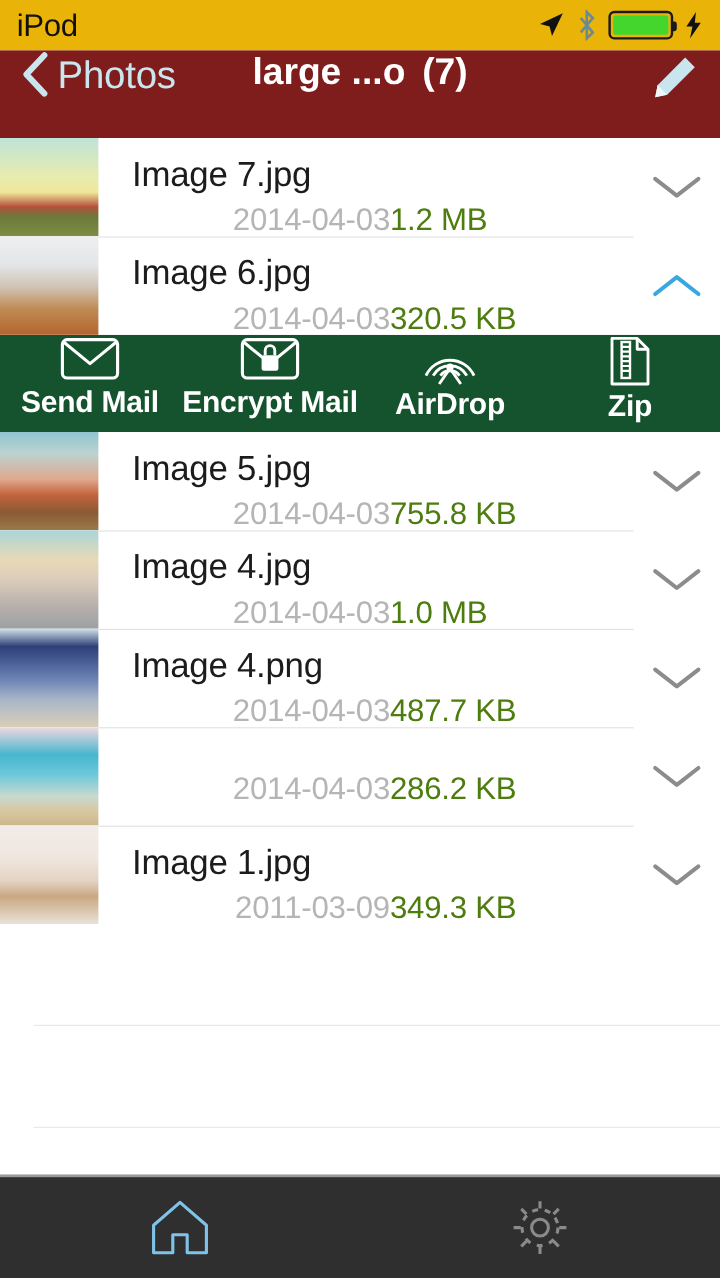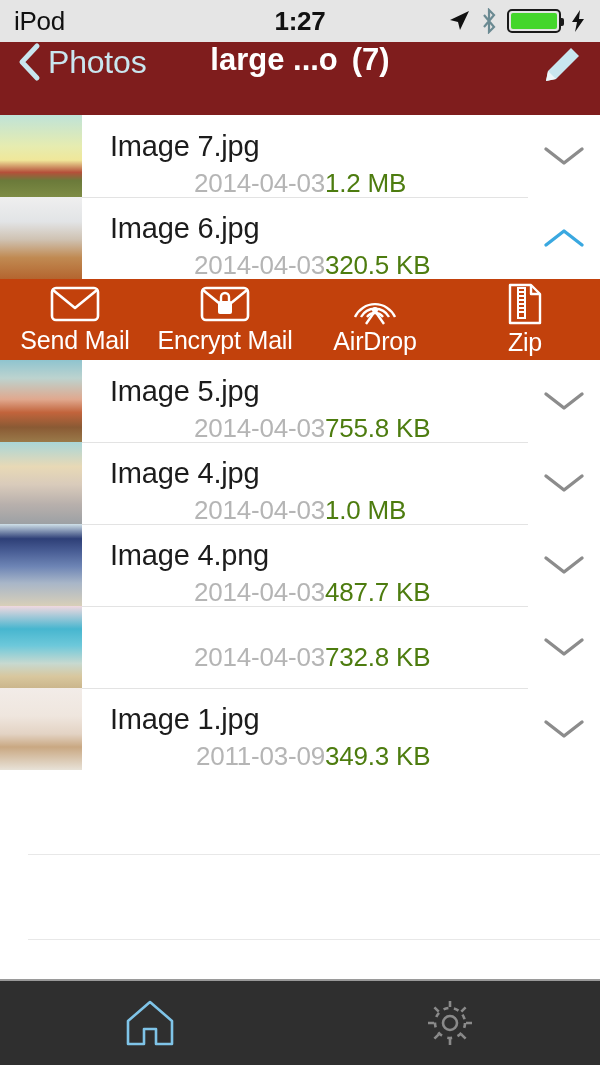--- a/index.html
+++ b/index.html
@@ -5,21 +5,21 @@
   * { margin:0; padding:0; box-sizing:border-box; }
   html, body {
     width:600px; height:1065px;
     font-family:"Liberation Sans", sans-serif;
     background:#ffffff; overflow:hidden;
   }
   .phone { position:relative; width:600px; height:1065px; background:#fff; }
 
   
   .statusbar {
-    position:relative; height:42px; background:#e5e5e5;
+    position:relative; height:42px; background:#eab308;
     display:flex; align-items:center; padding:0 14px;
   }
   .sb-carrier { font-size:26px; color:#111; letter-spacing:-0.3px; }
   .sb-time {
     position:absolute; left:0; right:0; text-align:center;
     font-size:26px; font-weight:bold; color:#111; letter-spacing:-0.3px;
   }
   .sb-right { margin-left:auto; display:flex; align-items:center; gap:9px; position:relative; z-index:2; }
   .sb-battery {
     width:54px; height:24px; border:2px solid #1a1a1a; border-radius:5px;
@@ -54,21 +54,21 @@
   .thumb { width:82px; flex:0 0 82px; height:82px; background-size:cover; }
   .meta { flex:1; position:relative; padding:17px 0 0 28px; display:flex; flex-direction:column; justify-content:center; }
   .fname { font-size:29px; color:#1c1c1c; line-height:1.15; letter-spacing:-0.2px; }
   .subrow { display:flex; align-items:center; margin-top:4px;text-align:right; }
   .fdate { font-size:26px; color:#b5b5b5; width:215px; letter-spacing:-0.2px; }
   .fsize { font-size:26px; color:#4d7c0f; letter-spacing:-0.2px; }
   .chev { width:72px; flex:0 0 72px; display:flex; align-items:center; justify-content:center; }
 
   
   .actionbar {
-    height:81px; background:#c2410c; display:flex; align-items:center;
+    height:81px; background:#14532d; display:flex; font-weight:bold;
   }
   .action {
     flex:1; display:flex; flex-direction:column; align-items:center; gap:2px; cursor:pointer;
   }
   .action-label { font-size:25px; color:#ffffff; letter-spacing:-0.2px; }
 
   
   .empty-area { background:#fff; }
   .empty-row { height:85px; position:relative; }
   .empty-row:after {
@@ -83,21 +83,20 @@
   }
   .tab { flex:1; display:flex; align-items:center; justify-content:center; cursor:pointer; }
 </style>
 </head>
 <body>
 
 <div class="phone">
 
   <div class="statusbar">
     <span class="sb-carrier">iPod</span>
-    <span class="sb-time">1:27</span>
     <span class="sb-right">
       <svg width="24" height="24" viewBox="0 0 24 24">
         <path d="M22 2 L3 11 L11 13 L13 21 Z" fill="#111"></path>
       </svg>
       <svg width="18" height="26" viewBox="0 0 18 26">
         <path d="M4 7 L14 19 L9 24 L9 2 L14 7 L4 19" fill="none" stroke="#6b8a92" stroke-width="2.2"></path>
       </svg>
       <span class="sb-battery">
           <i></i>
         </span>
@@ -243,21 +242,21 @@
           <path d="M5 7 L23 21 L41 7" fill="none" stroke="#8c8c8c" stroke-width="3.4" stroke-linecap="round" stroke-linejoin="round"></path>
         </svg>
       </span>
     </div>
 
     <div class="row">
       <span class="thumb" style="background:linear-gradient(#f0d8e0 0%,#47b6cf 28%,#6cc8da 48%,#c7d9d0 70%,#d8c79e 86%,#cbb68c 100%)"></span>
       <span class="meta">
         <span class="subrow">
           <span class="fdate">2014-04-03</span>
-          <span class="fsize">732.8 KB</span>
+          <span class="fsize">286.2 KB</span>
         </span>
       </span>
       <span class="chev">
         <svg width="46" height="28" viewBox="0 0 46 28">
           <path d="M5 7 L23 21 L41 7" fill="none" stroke="#8c8c8c" stroke-width="3.4" stroke-linecap="round" stroke-linejoin="round"></path>
         </svg>
       </span>
     </div>
 
     <div class="row">

